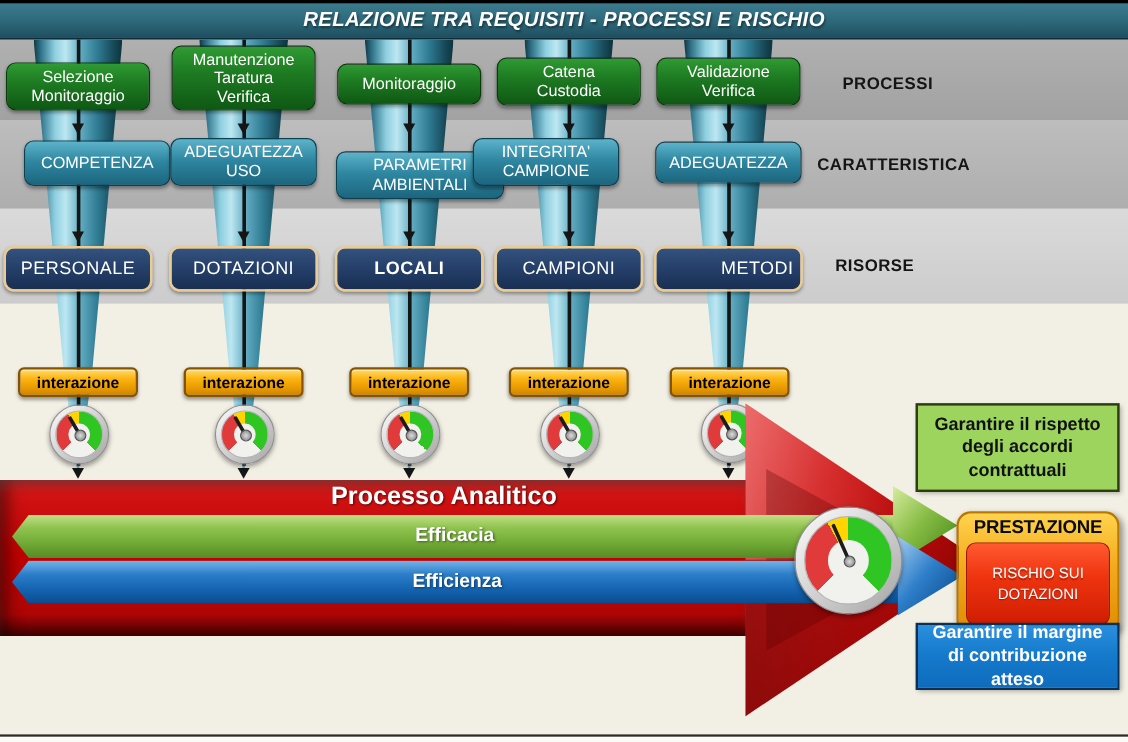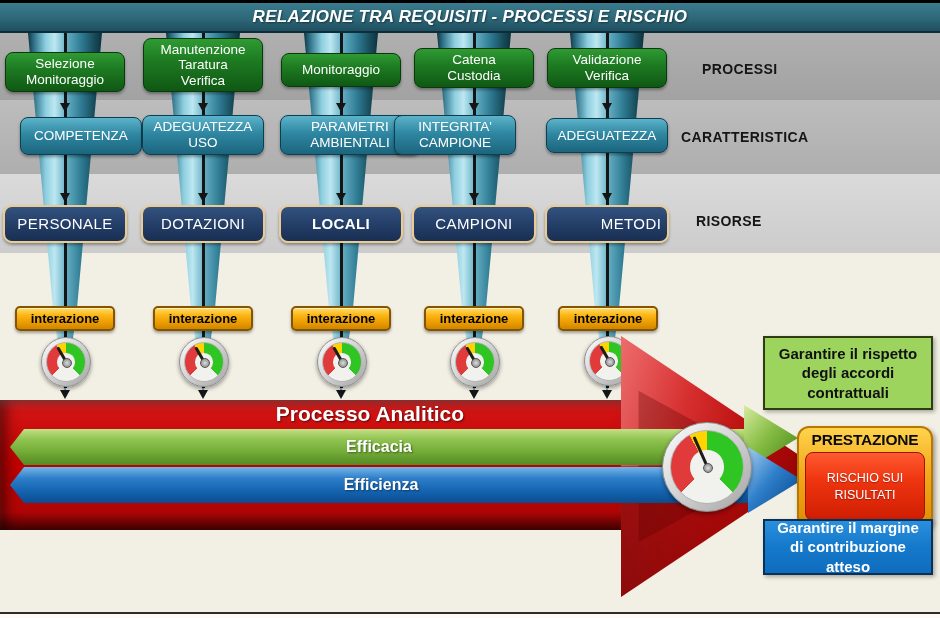--- a/index.html
+++ b/index.html
@@ -150,21 +150,21 @@
 Verifica</div>
   <div class="cbox g-box" style="left:281px;top:53px;width:120px;height:34px;">Monitoraggio</div>
   <div class="cbox g-box" style="left:414px;top:48px;width:120px;height:40px;">Catena
 Custodia</div>
   <div class="cbox g-box" style="left:547px;top:48px;width:120px;height:40px;">Validazione
 Verifica</div>
 
   <div class="cbox t-box" style="left:4px;top:117px;width:122px;height:38px;margin-left:16px;">COMPETENZA</div>
   <div class="cbox t-box" style="left:142px;top:115px;width:122px;height:40px;">ADEGUATEZZA
 USO</div>
-  <div class="cbox t-box" style="left:280px;top:115px;width:140px;height:40px;">PARAMETRI
+  <div class="cbox t-box" style="left:280px;top:126px;width:140px;height:40px;">PARAMETRI
 AMBIENTALI</div>
   <div class="cbox t-box" style="left:394px;top:115px;width:122px;height:40px;">INTEGRITA'
 CAMPIONE</div>
   <div class="cbox t-box" style="left:546px;top:118px;width:122px;height:35px;">ADEGUATEZZA</div>
 
   <div class="cbox n-box" style="left:3px;top:205px;width:124px;height:38px;">PERSONALE</div>
   <div class="cbox n-box" style="left:141px;top:205px;width:124px;height:38px;">DOTAZIONI</div>
   <div class="cbox n-box" style="left:279px;top:205px;width:124px;height:38px;font-weight:bold;">LOCALI</div>
   <div class="cbox n-box" style="left:412px;top:205px;width:124px;height:38px;">CAMPIONI</div>
   <div class="cbox n-box" style="left:545px;top:205px;width:124px;height:38px;padding-left:48px;">METODI</div>
@@ -235,21 +235,21 @@
       <div class="gauge-hub"></div>
     </div>
   </div>
 
   <div class="outcome greenbox">Garantire il rispetto
 degli accordi
 contrattuali</div>
   <div class="prestazione">
     <div class="prestazione-title">PRESTAZIONE</div>
     <div class="rischio">RISCHIO SUI
-RISULTATI</div>
+DOTAZIONI</div>
   </div>
   <div class="outcome bluebox">Garantire il margine
 di contribuzione
 atteso</div>
 
   <div class="bottom-line"></div>
   <div class="bottom-white"></div>
 
 </div>
 

